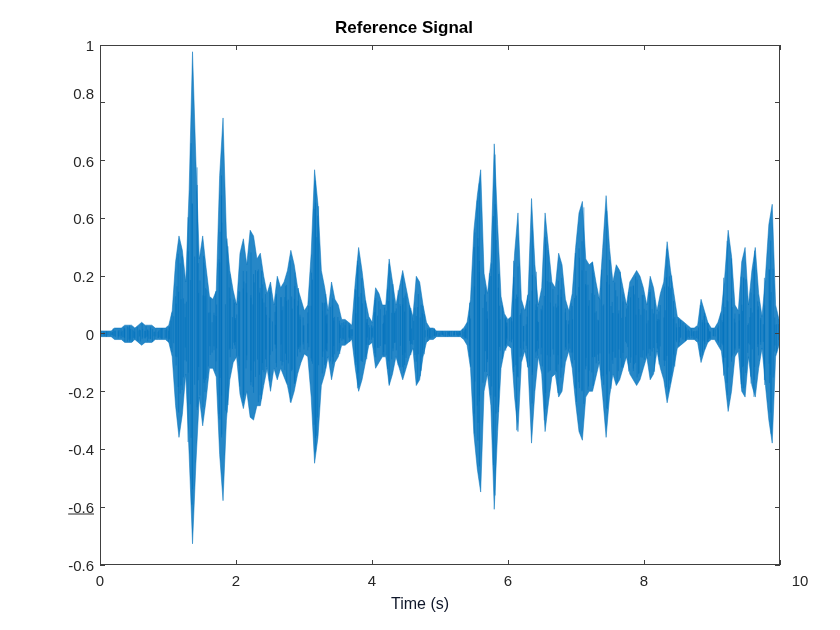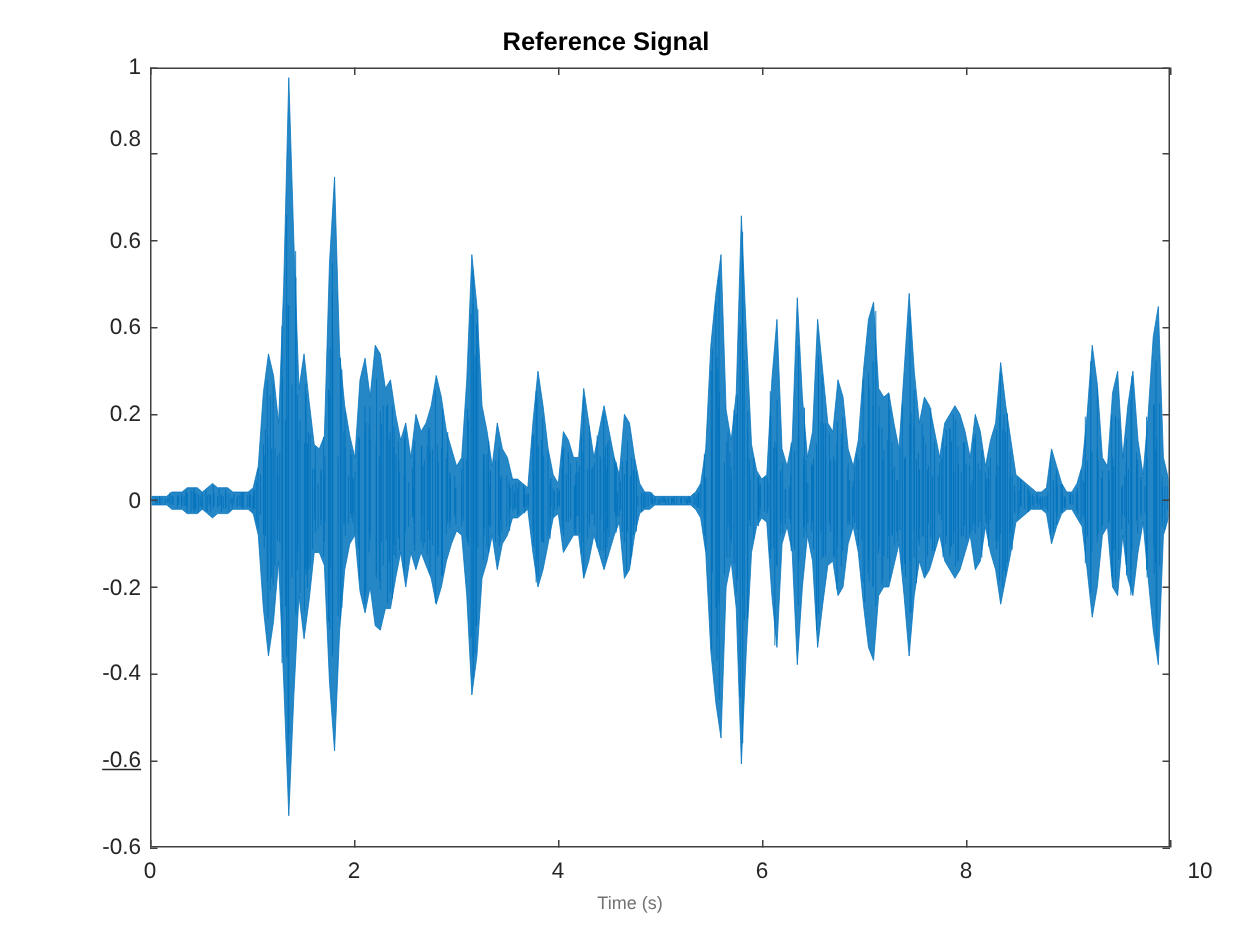--- a/index.html
+++ b/index.html
@@ -60,22 +60,22 @@
     font-size: 15px;
     color: #262626;
     transform: translateX(-50%);
   }
   .xlabel {
     position: absolute;
     top: 595px;
     left: 0;
     width: 840px;
     text-align: center;
-    font-size: 12px;
-    color: #737373;
+    font-size: 16px;
+    color: #0f172a;
   }
   .tick-mark {
     position: absolute;
     background: #404040;
   }
 </style>
 </head>
 <body>
 
 <div class="figure">

